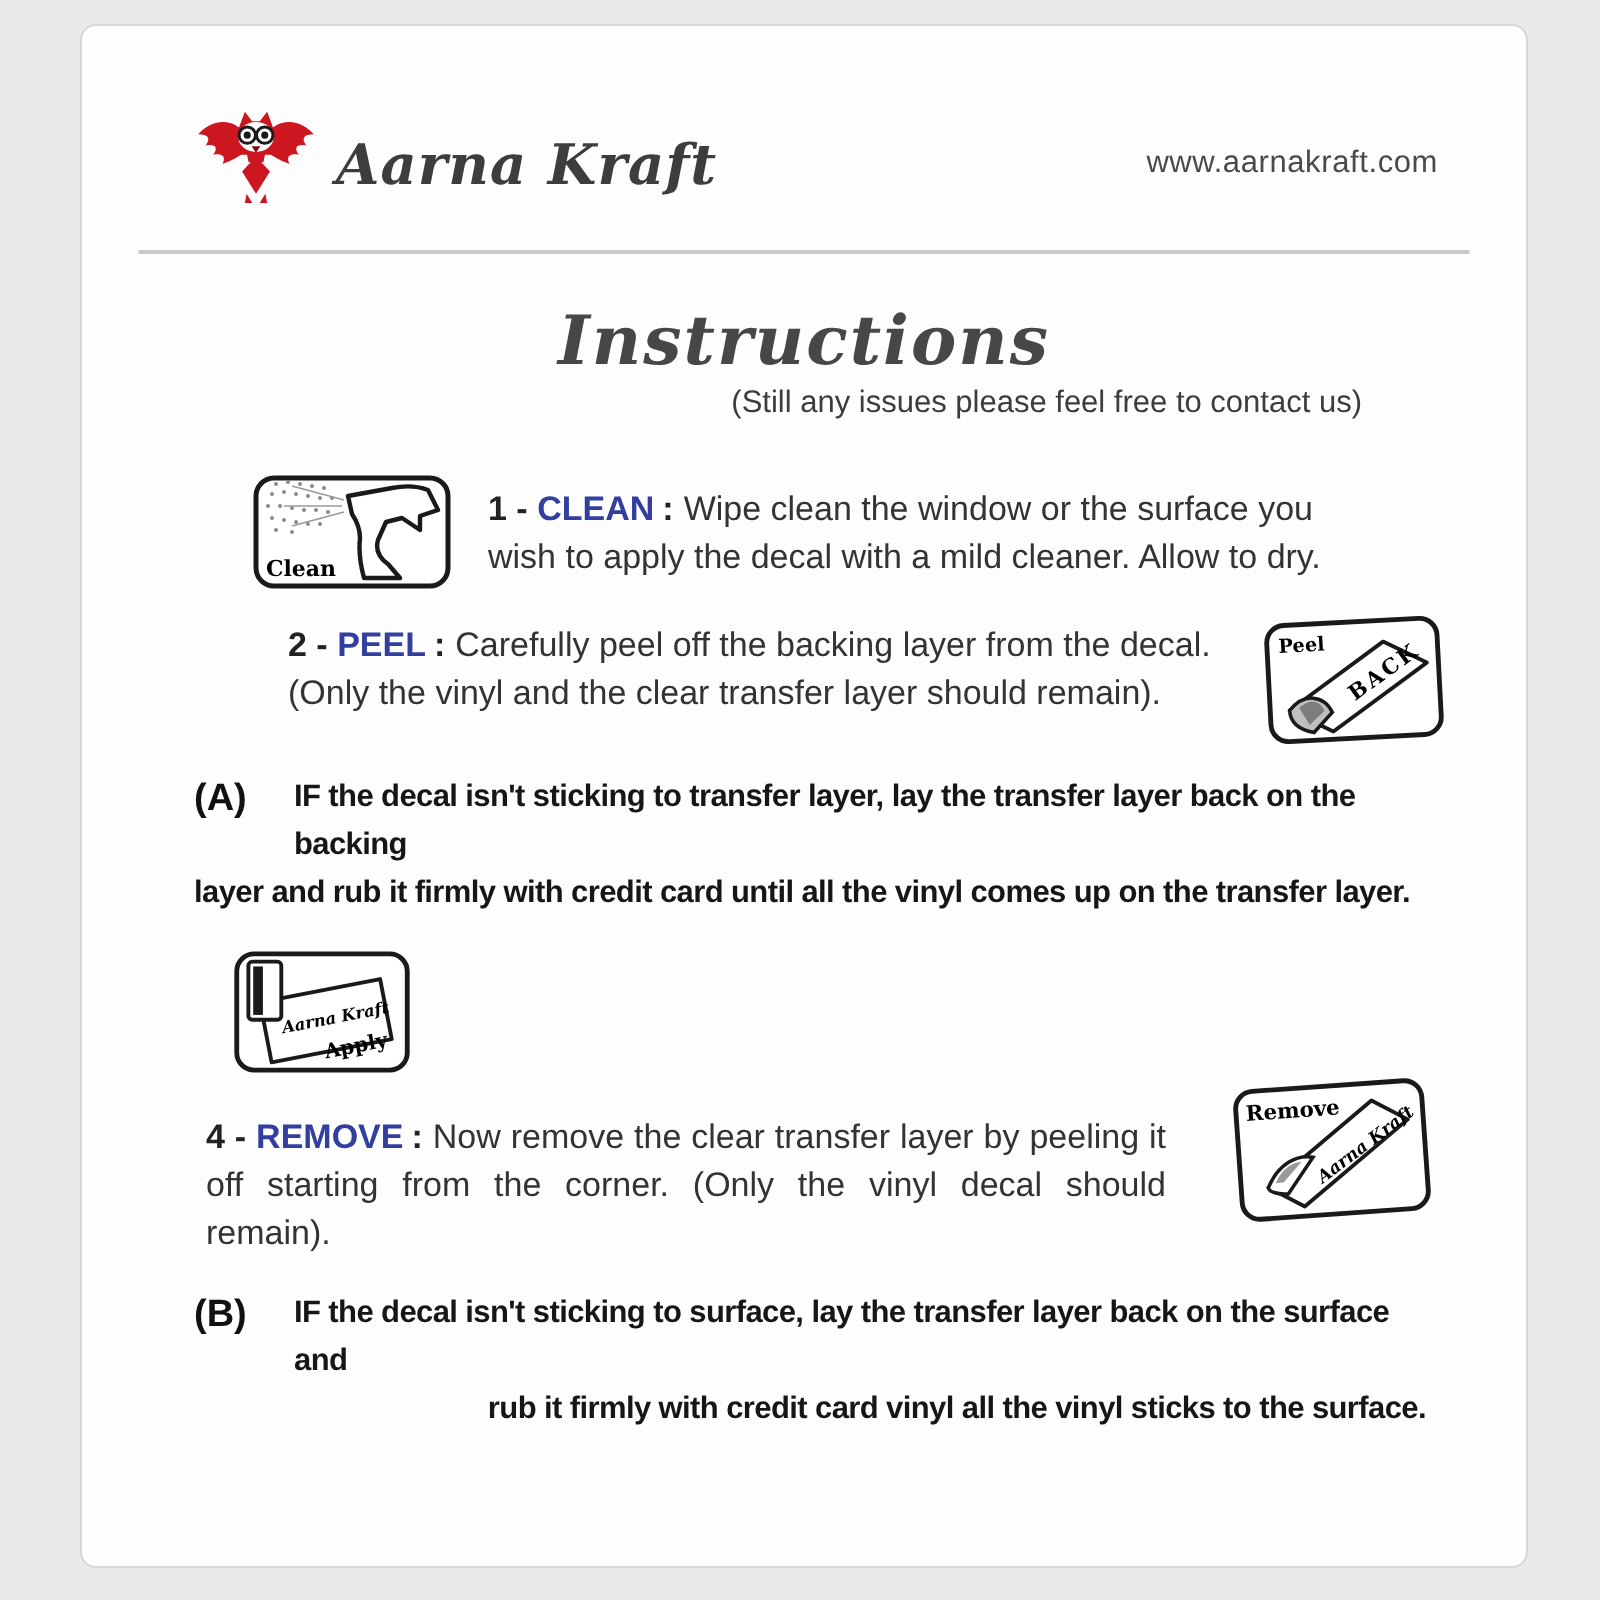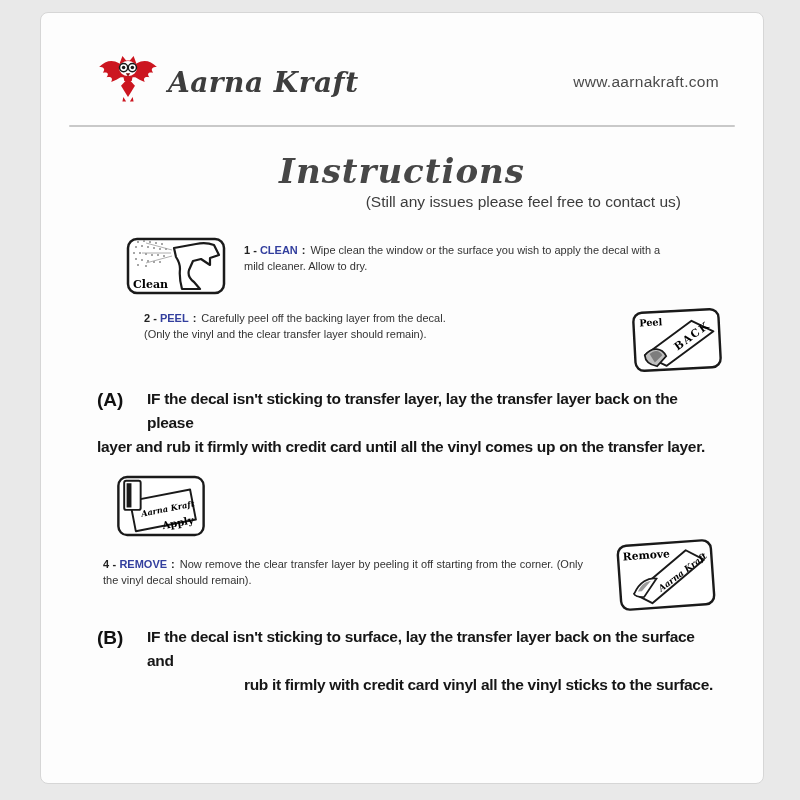--- a/index.html
+++ b/index.html
@@ -21,21 +21,21 @@
   .title { text-align:center; margin-top:24px; font-family:"DejaVu Serif", serif;
            font-style:italic; font-weight:bold; font-size:34px; color:#474747;
            letter-spacing:1px; }
 
   
   .intro { margin:24px 80px 0 78px; font-size:17.5px; line-height:1.42;
            color:#3c3c3c; text-align:justify; letter-spacing:0.1px; }
   .contact-note { margin:2px 82px 0 0; text-align:right; font-size:15.5px; color:#3c3c3c;padding-left:13px; }
 
   
-  .step { color:#333; font-size:11px; line-height:1.42; }
+  .step { color:#333; font-size:17px; line-height:1.42; }
   .step b.num { color:#222; font-weight:bold; }
   .kw { font-weight:bold; color:#333f9e; }
   .sep { font-weight:bold; color:#222; padding:0 5px 0 4px; }
 
   .row { display:flex; align-items:flex-start; }
   .step1-row { margin:26px 80px 0 85px; gap:18px; }
   .step2-row { margin:14px 40px 0 103px; gap:16px; }
   .step3-row { margin:16px 60px 0 75px; gap:14px; }
   .step4-row { margin:10px 46px 0 62px; gap:32px; }
   .step1-text { width:522px; padding-top:6px; }
@@ -141,21 +141,21 @@
       <polygon points="12,46 62,13 84,25 34,58" fill="#ffffff" stroke="#1a1a1a" stroke-width="2" stroke-linejoin="round"></polygon>
       <path d="M12,46 C20,37 30,39 34,48 L24,58 C16,56 12,52 12,46 Z" fill="#bfbfbf" stroke="#1a1a1a" stroke-width="1.8"></path>
       <path d="M17,45 C23,40 28,42 30,47 L22,54 Z" fill="#7d7d7d"></path>
       <text x="46" y="43" transform="rotate(-33 46 43)" font-size="11" font-weight="bold" letter-spacing="1.5">BACK</text>
       <text x="8" y="16" font-size="10" font-weight="bold">Peel</text>
     </svg>
   </div>
 
   <div class="note">
     <span class="note-label">(A)</span>
-    <div class="note-line1">IF the decal isn't sticking to transfer layer, lay the transfer layer back on the please</div>
+    <div class="note-line1">IF the decal isn't sticking to transfer layer, lay the transfer layer back on the backing</div>
     <div class="note-line2-center">layer and rub it firmly with credit card until all the vinyl comes up on the transfer layer.</div>
   </div>
 
   <div class="row step3-row">
     <svg class="icon-box" width="90" height="62" viewBox="0 0 92 64">
       <rect x="2" y="2" width="88" height="60" rx="9" fill="#ffffff" stroke="#1a1a1a" stroke-width="2.5"></rect>
       <polygon points="14,27 76,15 82,46 20,58" fill="#ffffff" stroke="#1a1a1a" stroke-width="2" stroke-linejoin="round"></polygon>
       <text class="script" x="26" y="43" transform="rotate(-11 26 43)" font-size="8.5">Aarna Kraft</text>
       <text x="48" y="56" transform="rotate(-11 48 56)" font-size="10.5" font-weight="bold">Apply</text>
       <rect x="8" y="6" width="17" height="30" rx="2" fill="#ffffff" stroke="#1a1a1a" stroke-width="2"></rect>

